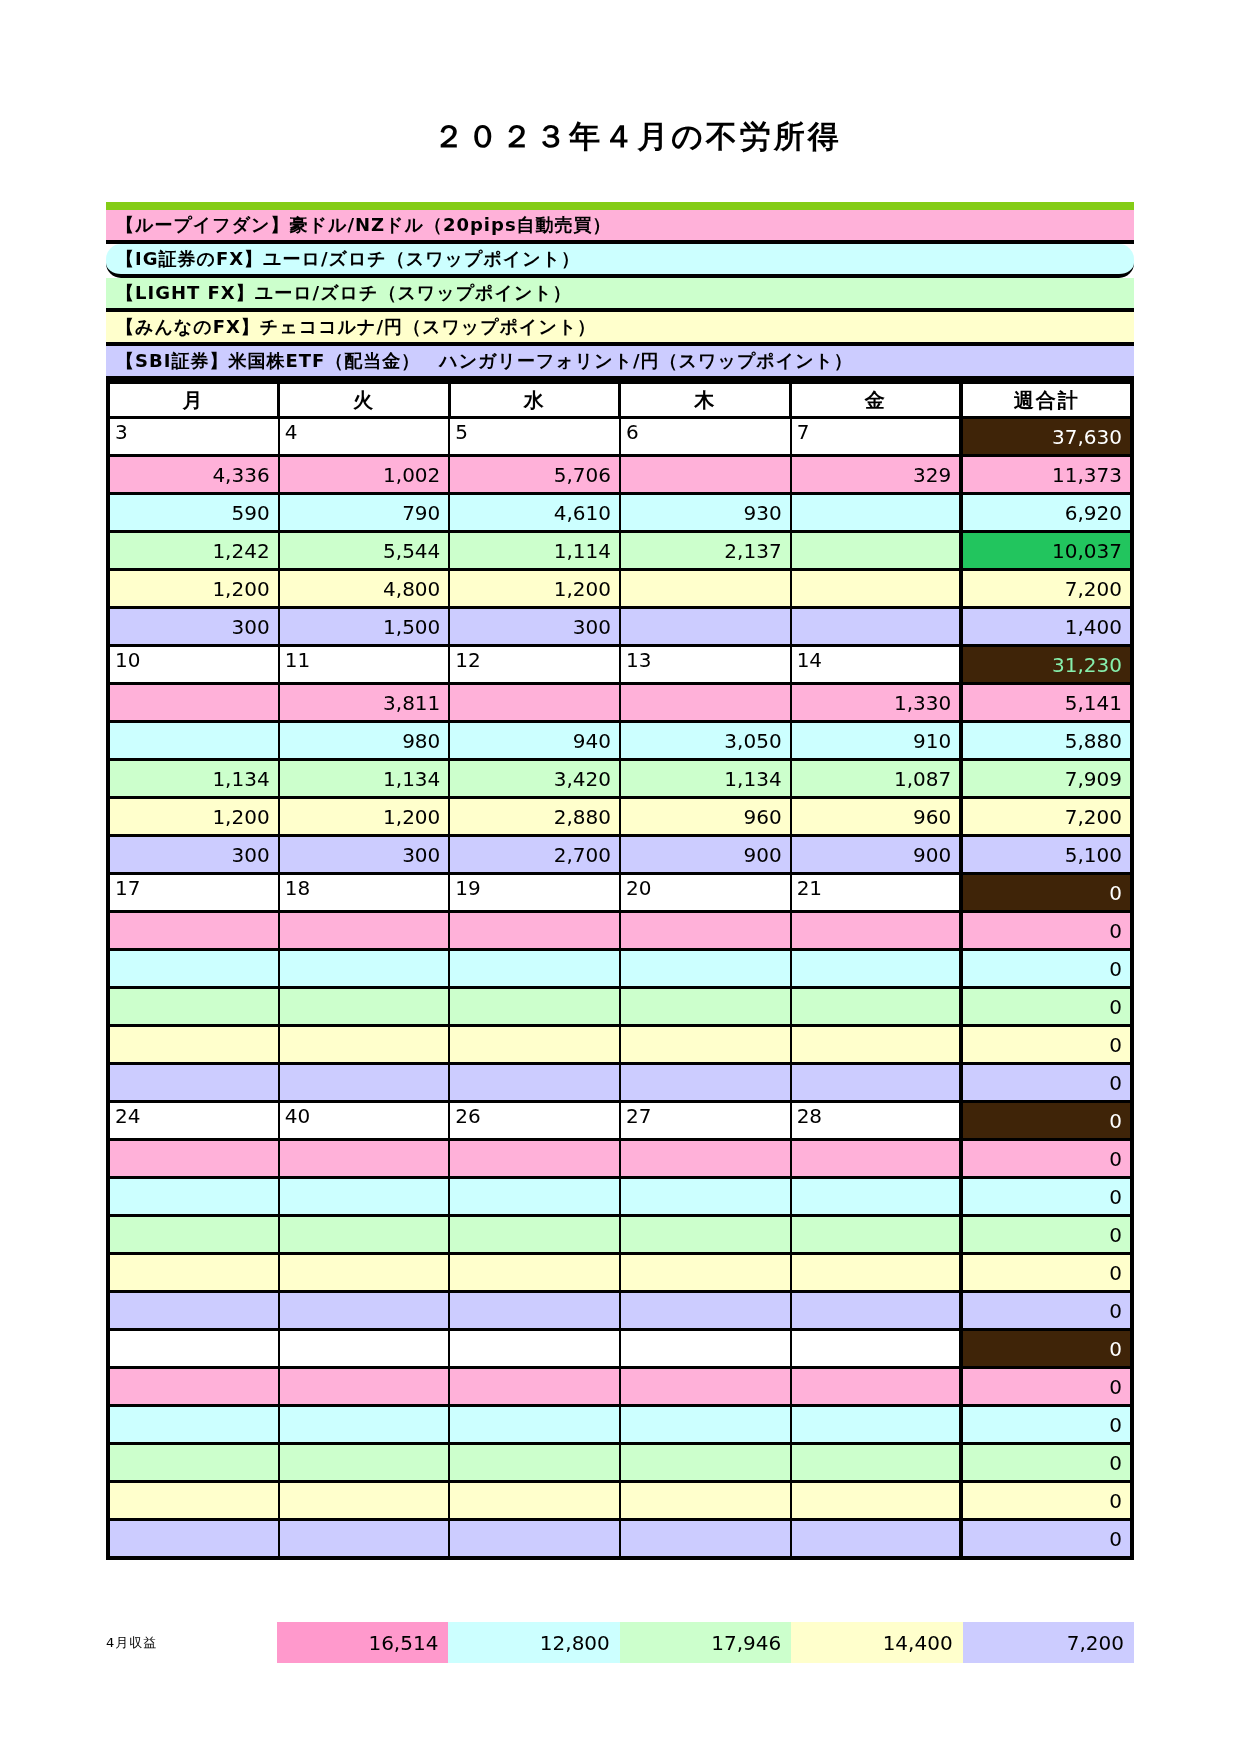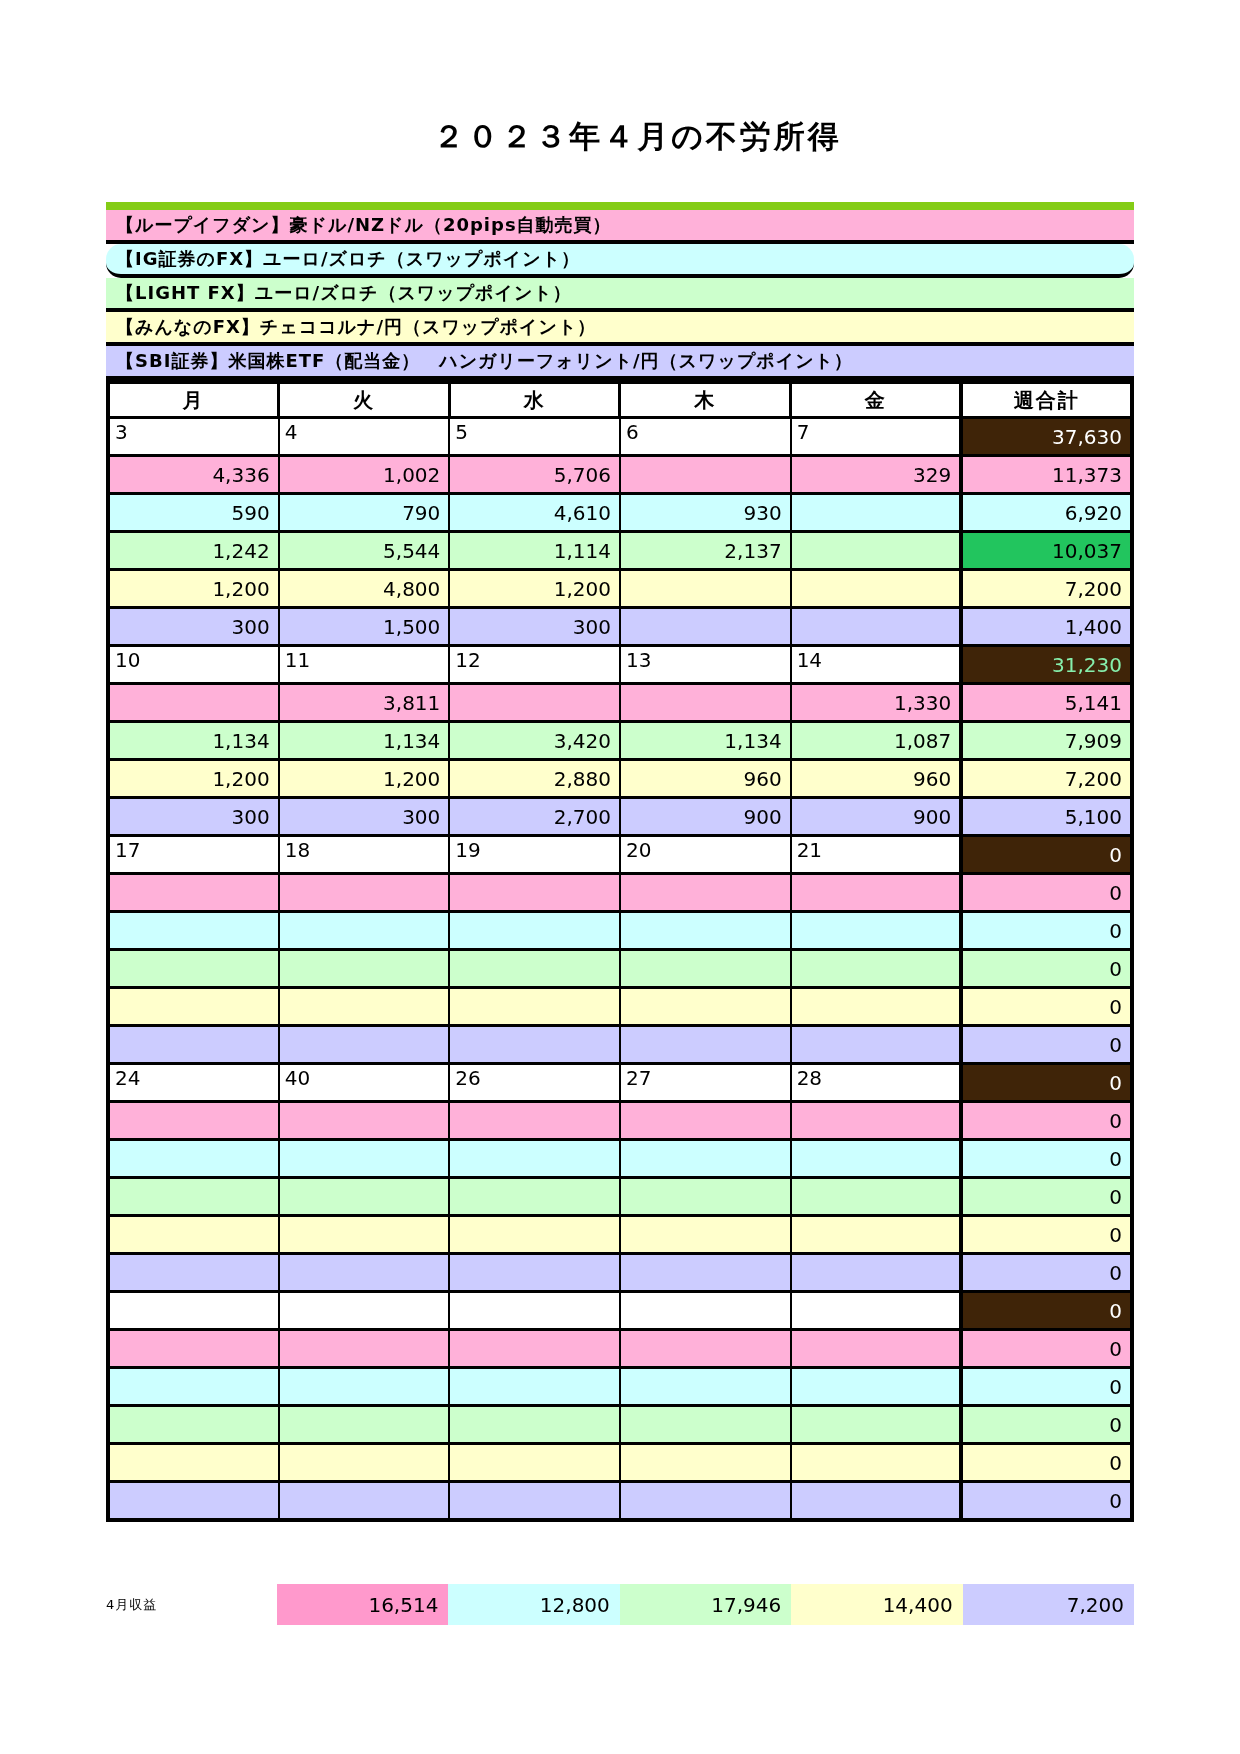--- a/index.html
+++ b/index.html
@@ -139,20 +139,28 @@
           </tr>
           <tr>
             <td class="val" style="background: rgb(255, 177, 217);"></td>
             <td class="val" style="background: rgb(255, 177, 217);">3,811</td>
             <td class="val" style="background: rgb(255, 177, 217);"></td>
             <td class="val" style="background: rgb(255, 177, 217);"></td>
             <td class="val" style="background: rgb(255, 177, 217);">1,330</td>
             <td class="val col-total" style="background: rgb(255, 177, 217);">5,141</td>
           </tr>
           <tr>
+            <td class="val" style="background: rgb(204, 255, 255);"></td>
+            <td class="val" style="background: rgb(204, 255, 255);">980</td>
+            <td class="val" style="background: rgb(204, 255, 255);">940</td>
+            <td class="val" style="background: rgb(204, 255, 255);">3,050</td>
+            <td class="val" style="background: rgb(204, 255, 255);">910</td>
+            <td class="val col-total" style="background: rgb(204, 255, 255);">5,880</td>
+          </tr>
+          <tr>
             <td class="val" style="background: rgb(204, 255, 204);">1,134</td>
             <td class="val" style="background: rgb(204, 255, 204);">1,134</td>
             <td class="val" style="background: rgb(204, 255, 204);">3,420</td>
             <td class="val" style="background: rgb(204, 255, 204);">1,134</td>
             <td class="val" style="background: rgb(204, 255, 204);">1,087</td>
             <td class="val col-total" style="background: rgb(204, 255, 204);">7,909</td>
           </tr>
           <tr>
             <td class="val" style="background: rgb(255, 255, 204);">1,200</td>
             <td class="val" style="background: rgb(255, 255, 204);">1,200</td>

